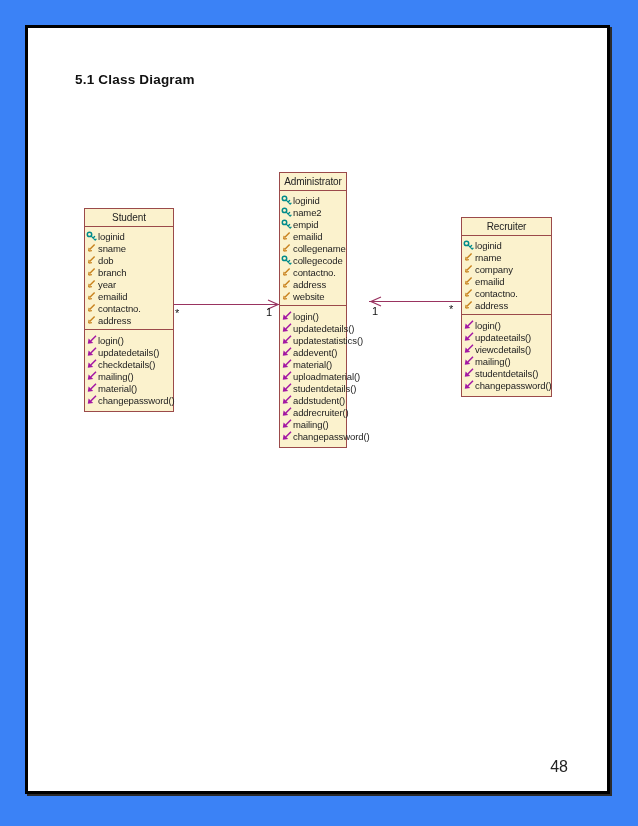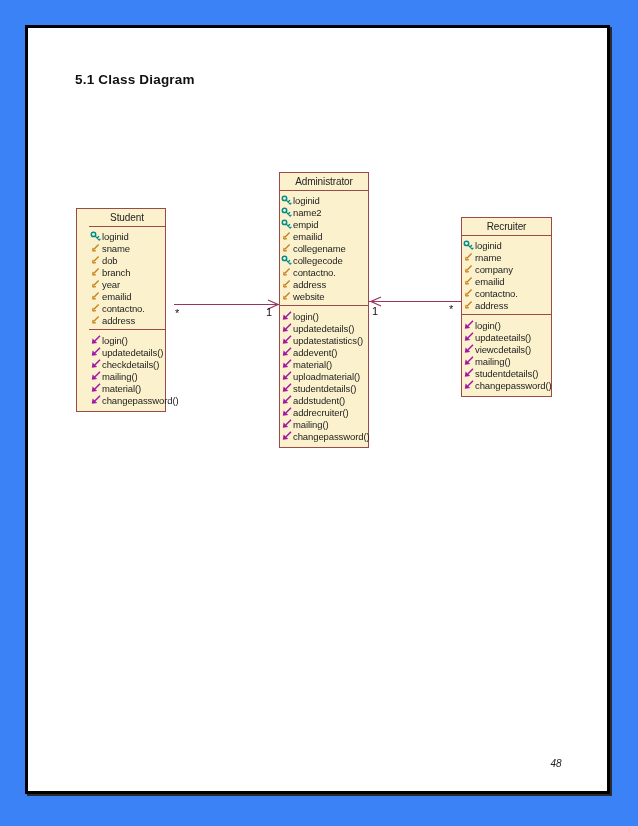--- a/index.html
+++ b/index.html
@@ -25,37 +25,36 @@
     left:75px;top:72px;
     font-size:13.5px;
     font-weight:bold;
     letter-spacing:.2px;
     color:#111111;
   }
   .page-number{
     position:absolute;
     left:544px;top:758px;
     width:24px;
-    text-align:center;
-    font-size:10px;
+    text-align:right;
+    font-size:16px;
     color:#222222;
-    font-style:italic;
   }
   
   .uml-class{
     position:absolute;
     box-sizing:border-box;
     background:var(--class-fill,#FBF2CD);
     border:1px solid var(--class-border,#9B4A4A);
     font-size:9.5px;
     letter-spacing:-0.1px;
     color:#222222;
   }
-  .uml-class.pos-student{left:76px;top:208px;width:90px;padding-left:12px;}
-  .uml-class.pos-administrator{left:279px;top:172px;width:90px;}
+  .uml-class.pos-student{left:84px;top:208px;width:90px;}
+  .uml-class.pos-administrator{left:279px;top:172px;width:68px;}
   .uml-class.pos-recruiter{left:461px;top:217px;width:91px;}
   .uml-title{
     height:17px;line-height:17px;
     text-align:center;
     font-size:10px;
     border-bottom:1px solid var(--class-border,#9B4A4A);
     overflow:hidden;
   }
   .uml-attrs{
     border-bottom:1px solid var(--class-border,#9B4A4A);

